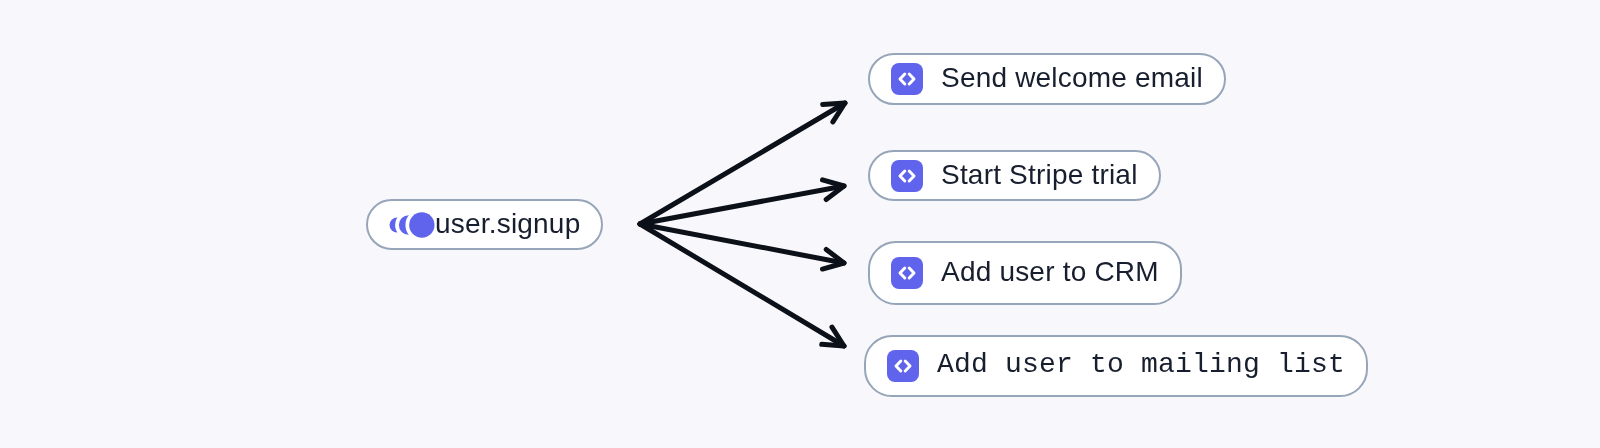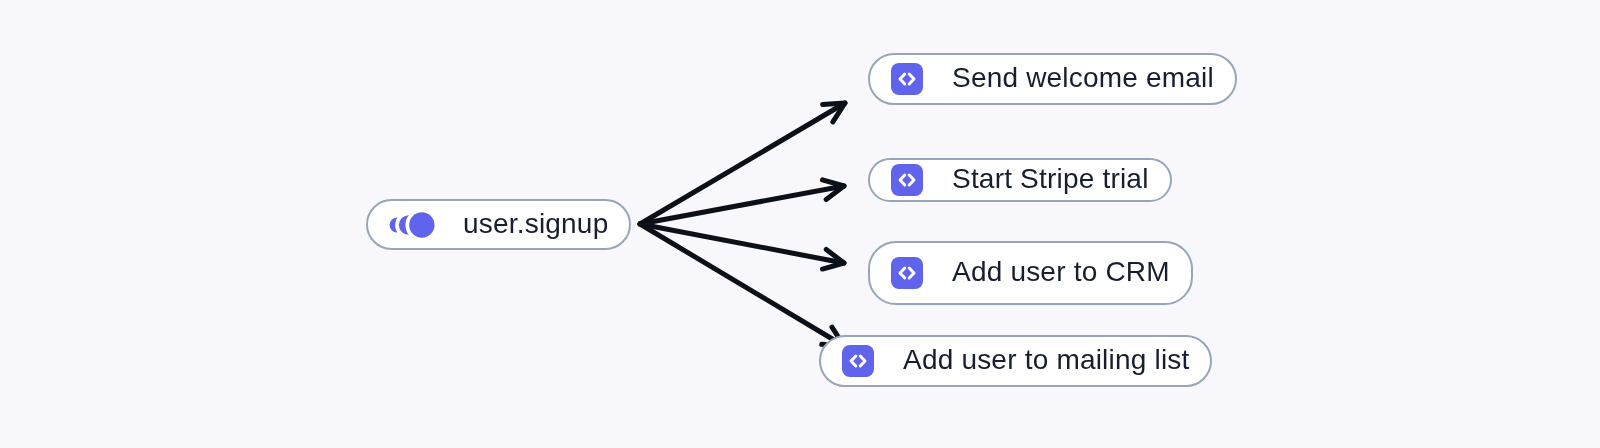--- a/index.html
+++ b/index.html
@@ -19,29 +19,29 @@
     display:flex;
     align-items:center;
     background:#ffffff;
     border:2px solid #97a5b8;
     border-radius:28px;
     padding:0 21px;
     color:#171e2e;
     font-size:28px;
     letter-spacing:0.2px;
     white-space:nowrap;
-    gap:29px;
+    gap:18px;
   }
   .node .label { line-height:1; padding-bottom:2px; }
 
-  .source-node { left:366px; top:199px; height:51px; gap:28px; }
+  .source-node { left:366px; top:199px; height:51px; gap:0; }
   .target-0 { left:868px; top:53px;  height:52px; }
-  .target-1 { left:868px; top:158px; height:44px; }
+  .target-1 { left:868px; top:150px; height:51px; }
   .target-2 { left:868px; top:241px; height:64px; }
-  .target-3 { left:819px; top:335px; height:52px; }
+  .target-3 { left:864px; top:335px; height:62px;font-family:Liberation Mono, monospace; }
 
   .icon { display:flex; align-items:center; }
 </style>
 </head>
 <body>
 
 <div class="canvas">
 
   <svg class="arrows" width="1600" height="448" viewBox="0 0 1600 448">
     <defs>

